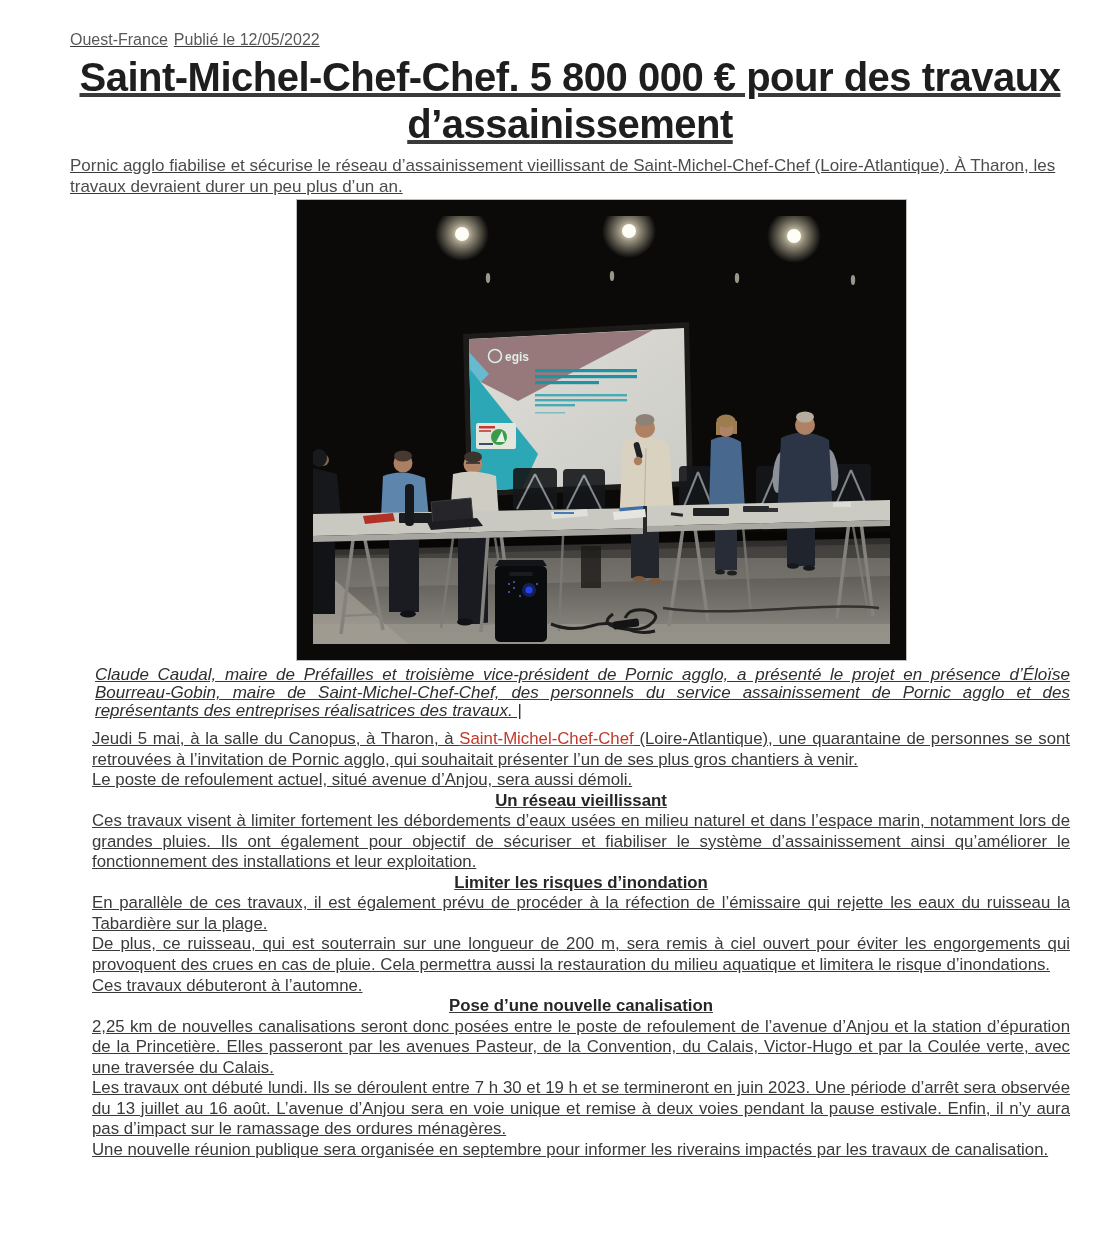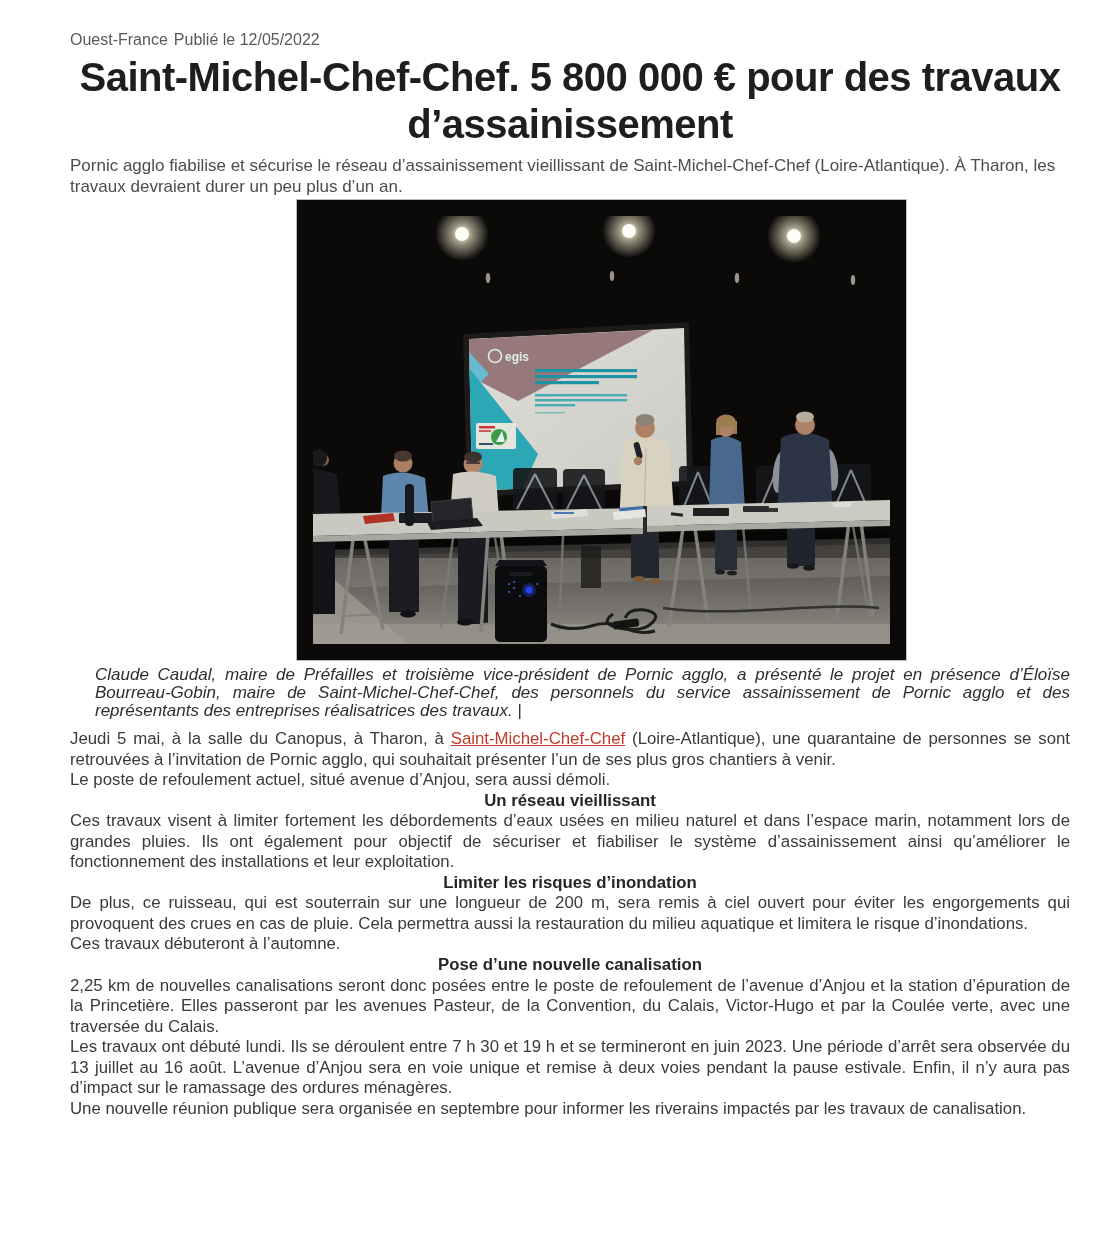--- a/index.html
+++ b/index.html
@@ -1,28 +1,28 @@
 <!DOCTYPE html>
 <html lang="fr"><head>
 <meta charset="utf-8">
 <style>
   html,body{margin:0;padding:0;background:#ffffff;}
   body{width:1100px;font-family:"Liberation Sans", sans-serif;color:#3a3a3a;}
-  .page{position:relative;width:1100px;height:1240px;overflow:hidden;background:#fff;}
+  .page{position:relative;width:1100px;height:1240px;overflow:hidden;background:#fff;text-decoration:underline;}
   .topline{margin:30px 30px 0 70px;font-size:16px;line-height:19px;color:#595959;}
   .topline .pub{margin-left:6px;}
   h1.headline{margin:5px 30px 0 70px;text-align:center;font-size:40px;line-height:47px;
     font-weight:bold;color:#1e1e1e;letter-spacing:-0.5px;}
   p.standfirst{margin:7px 30px 0 70px;text-align:left;font-size:17px;line-height:21px;color:#4c4c4c;}
   figure.photo{margin:2px 0 0 296px;width:577px;height:428px;padding:16px;
     border:1px solid #bdbdbd;box-sizing:content-box;overflow:hidden;background:#0b0a09;}
   figure.photo svg{display:block;}
   p.caption{margin:5px 30px 0 95px;font-style:italic;font-size:17px;line-height:18px;
     text-align:justify;color:#2e2e2e;}
-  .article{margin:9px 30px 0 70px;font-size:16.8px;line-height:20.55px;text-align:justify;color:#3a3a3a;}
+  .article{margin:9px 30px 0 92px;font-size:16.8px;line-height:20.55px;text-align:justify;color:#3a3a3a;}
   .article p{margin:0;padding:0;}
   .article h2{margin:0;padding:0;font-size:16.8px;line-height:20.55px;font-weight:bold;color:#262626;text-align:center;}
   a.commune{color:#c0392b;text-decoration:underline;}
 </style>
 </head>
 <body>
 
 <div class="page">
 
   <div class="topline">
@@ -260,20 +260,21 @@
   <p class="caption">Claude Caudal, maire de Préfailles et troisième vice-président de Pornic agglo, a présenté le projet en présence d’Éloïse Bourreau-Gobin, maire de Saint-Michel-Chef-Chef, des personnels du service assainissement de Pornic agglo et des représentants des entreprises réalisatrices des travaux. |</p>
 
   <div class="article">
     <p><span>Jeudi 5 mai, à la salle du Canopus, à Tharon, à </span><a href="#" class="commune">Saint-Michel-Chef-Chef</a><span> (Loire-Atlantique), une quarantaine de personnes se sont retrouvées à l’invitation de Pornic agglo, qui souhaitait présenter l’un de ses plus gros chantiers à venir.</span></p>
     <p>Le poste de refoulement actuel, situé avenue d’Anjou, sera aussi démoli.</p>
 
     <h2>Un réseau vieillissant</h2>
     <p>Ces travaux visent à limiter fortement les débordements d’eaux usées en milieu naturel et dans l’espace marin, notamment lors de grandes pluies. Ils ont également pour objectif de sécuriser et fiabiliser le système d’assainissement ainsi qu’améliorer le fonctionnement des installations et leur exploitation.</p>
 
     <h2>Limiter les risques d’inondation</h2>
+    <p>En parallèle de ces travaux, il est également prévu de procéder à la réfection de l’émissaire qui rejette les eaux du ruisseau la Tabardière sur la plage.</p>
     <p>De plus, ce ruisseau, qui est souterrain sur une longueur de 200 m, sera remis à ciel ouvert pour éviter les engorgements qui provoquent des crues en cas de pluie. Cela permettra aussi la restauration du milieu aquatique et limitera le risque d’inondations.</p>
     <p>Ces travaux débuteront à l’automne.</p>
 
     <h2>Pose d’une nouvelle canalisation</h2>
     <p>2,25 km de nouvelles canalisations seront donc posées entre le poste de refoulement de l’avenue d’Anjou et la station d’épuration de la Princetière. Elles passeront par les avenues Pasteur, de la Convention, du Calais, Victor-Hugo et par la Coulée verte, avec une traversée du Calais.</p>
     <p>Les travaux ont débuté lundi. Ils se déroulent entre 7 h 30 et 19 h et se termineront en juin 2023. Une période d’arrêt sera observée du 13 juillet au 16 août. L’avenue d’Anjou sera en voie unique et remise à deux voies pendant la pause estivale. Enfin, il n’y aura pas d’impact sur le ramassage des ordures ménagères.</p>
     <p>Une nouvelle réunion publique sera organisée en septembre pour informer les riverains impactés par les travaux de canalisation.</p>
   </div>
 
 </div>

